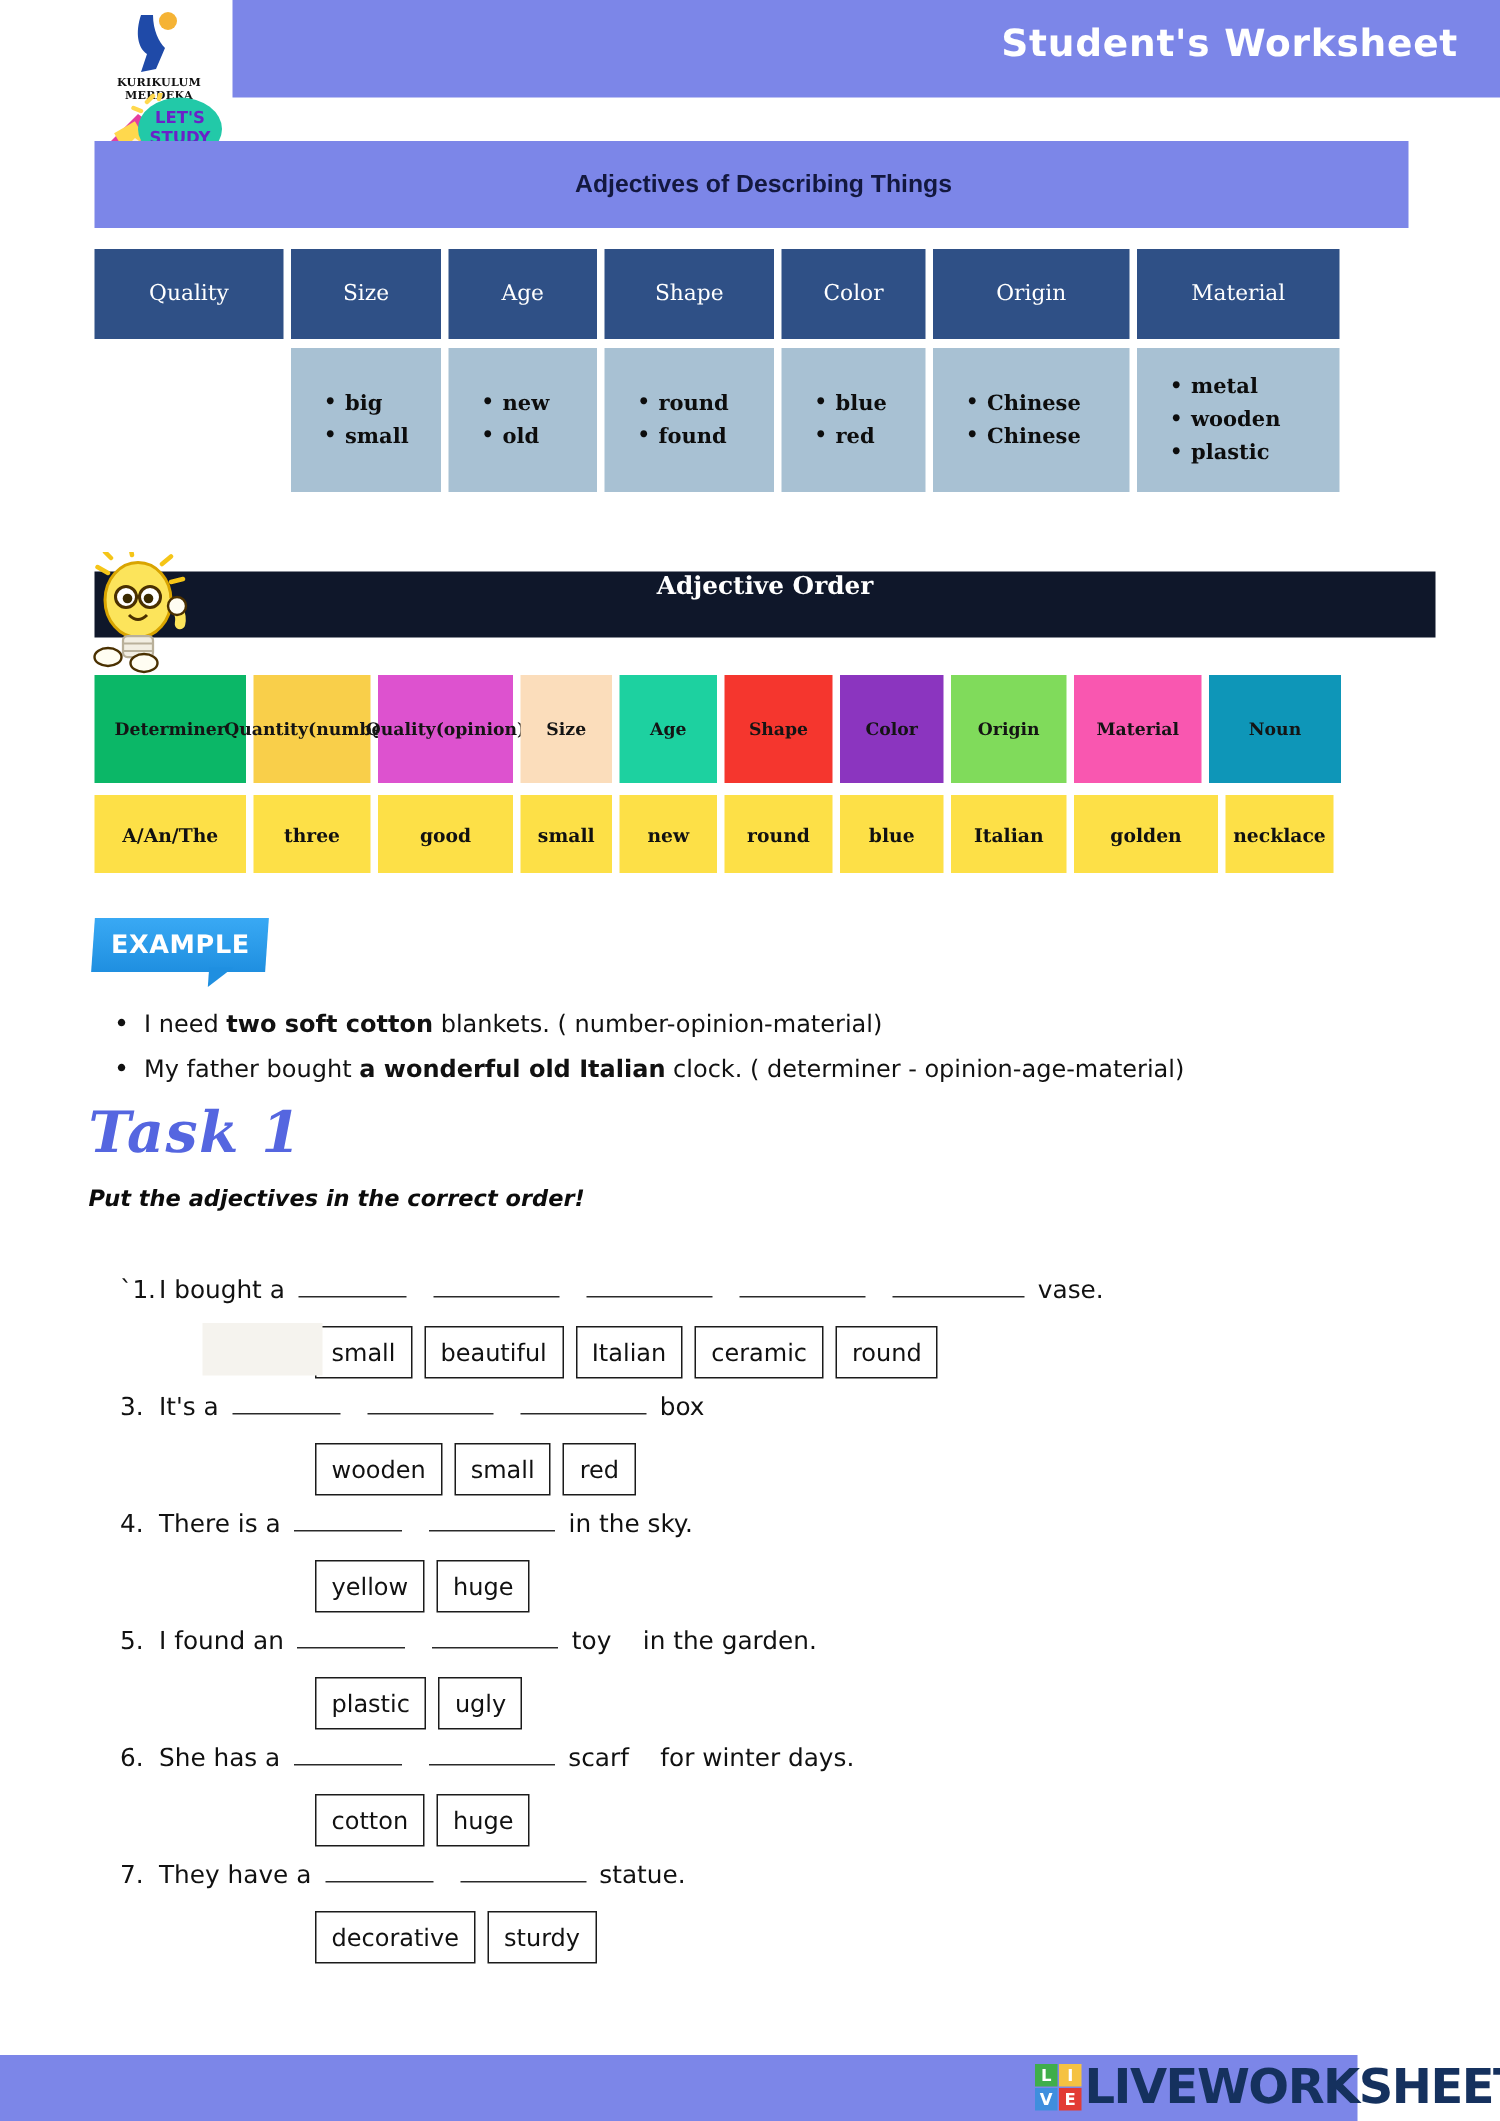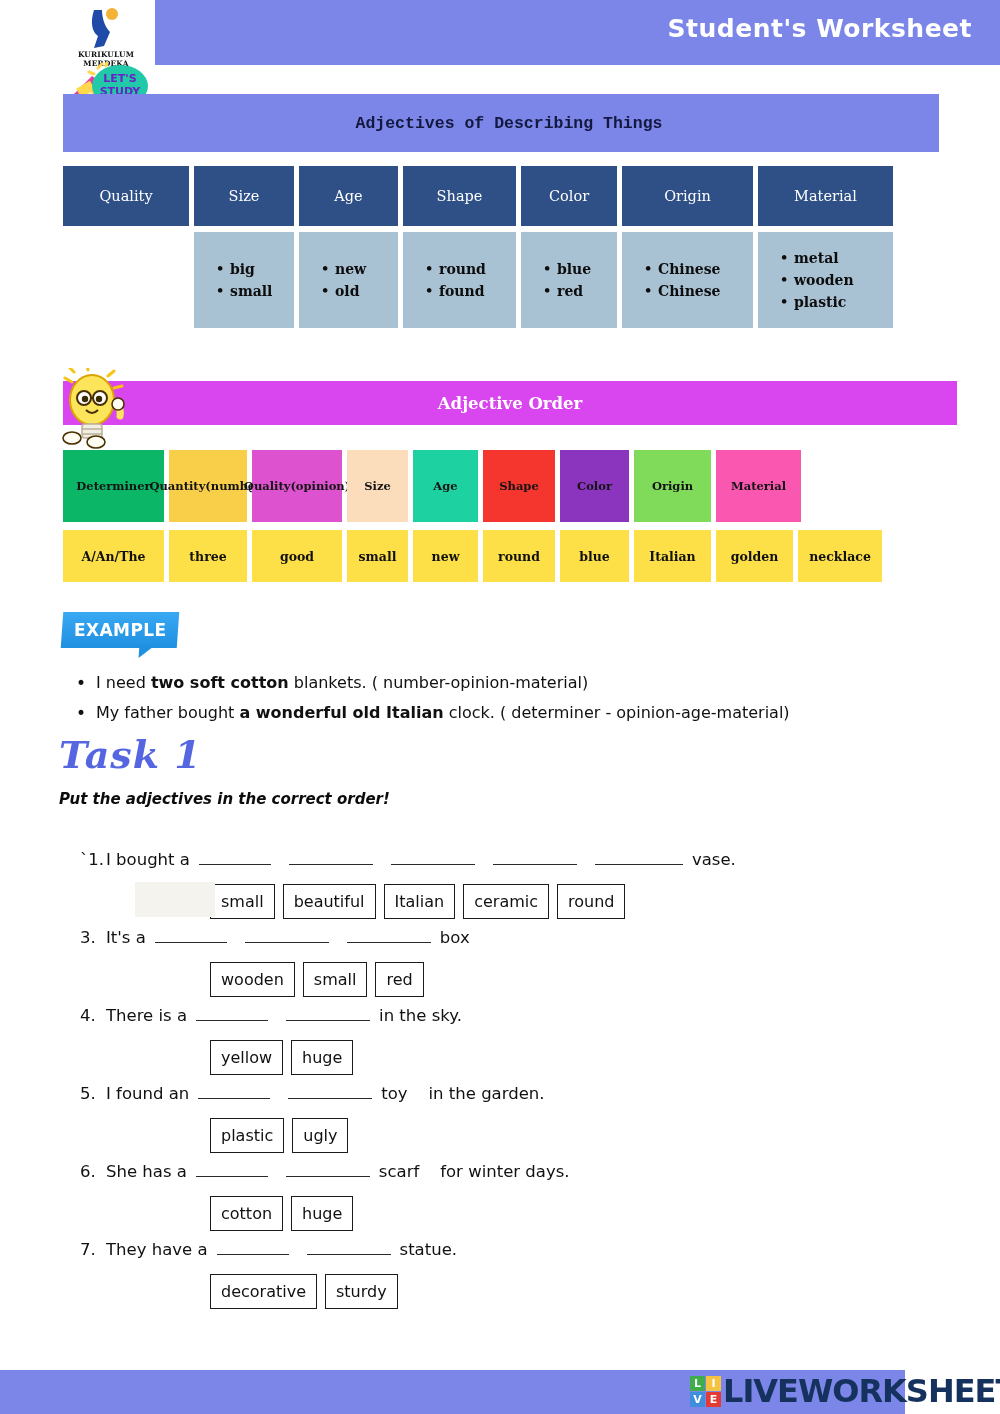--- a/index.html
+++ b/index.html
@@ -49,30 +49,30 @@
 
   
   .band-purple {
     position: absolute;
     left: 63px; top: 94px;
     width: 876px; height: 58px;
     background: #7c86e8;
     display: flex; align-items: center; justify-content: center;
   }
   .band-purple span {
-    font-family: Liberation Mono, monospace;
+    font-family: Liberation Sans, sans-serif;
     font-size: 16.5px; font-weight: bold; color: #13183f; margin-left: 16px;
   }
 
   .band-navy {
     position: absolute;
     left: 63px; top: 381px;
     width: 894px; height: 44px;
-    background: #d946ef;
-    display: flex; align-items: center; justify-content: center;
+    background: #0f172a;
+    display: flex; justify-content: center;
   }
   .band-navy span {
     font-family: "DejaVu Serif", serif;
     font-size: 16.5px; font-weight: bold; color: #ffffff;
   }
   .bulb { position: absolute; left: 62px; top: 368px; width: 76px; height: 82px; }
 
   
   .types-row {
     position: absolute;
@@ -392,32 +392,35 @@
     </div>
     <div class="order-chip" style="width: 69px; background: rgb(139, 53, 191);">
       <div>Color</div>
     </div>
     <div class="order-chip" style="width: 77px; background: rgb(128, 219, 91);">
       <div>Origin</div>
     </div>
     <div class="order-chip" style="width: 85px; background: rgb(249, 87, 176);">
       <div>Material</div>
     </div>
+    <div class="order-chip" style="width: 88px; background: rgb(14, 150, 184);">
+      <div>Noun</div>
+    </div>
   </div>
 <div class="order-words" id="order-words">
     <div class="order-word" style="width: 101px;">A/An/The</div>
     <div class="order-word" style="width: 78px;">three</div>
     <div class="order-word" style="width: 90px;">good</div>
     <div class="order-word" style="width: 61px;">small</div>
     <div class="order-word" style="width: 65px;">new</div>
     <div class="order-word" style="width: 72px;">round</div>
     <div class="order-word" style="width: 69px;">blue</div>
     <div class="order-word" style="width: 77px;">Italian</div>
-    <div class="order-word" style="width: 77px;">golden</div>
-    <div class="order-word" style="width: 84px;">necklace</div>
+    <div class="order-word" style="width: 96px;">golden</div>
+    <div class="order-word" style="width: 72px;">necklace</div>
   </div>
 
 <div class="example-badge">
   <span>EXAMPLE</span>
 </div>
 <div class="example-tail"></div>
 <div class="example-list" id="example-list">
     <div class="row">I need <b>two soft cotton</b> blankets. ( number-opinion-material)</div>
     <div class="row">My father bought <b>a wonderful old Italian</b> clock. ( determiner - opinion-age-material)</div>
   </div>

